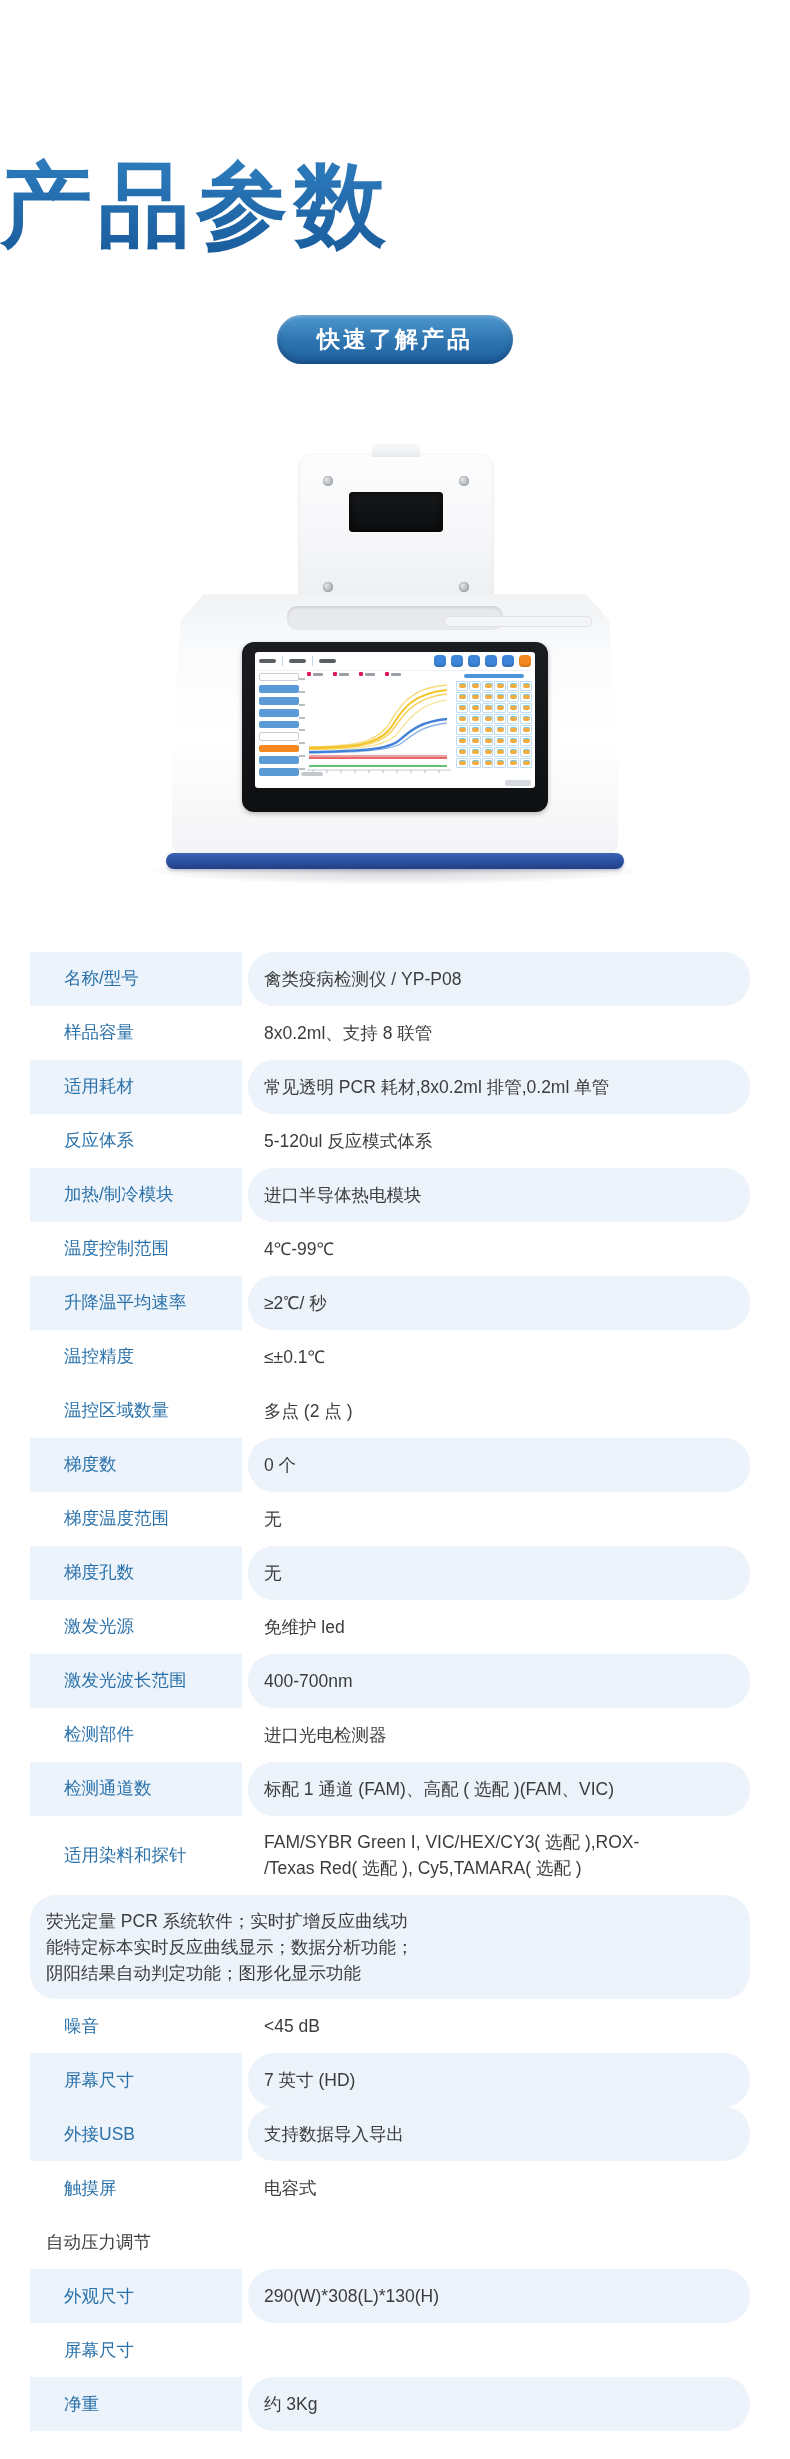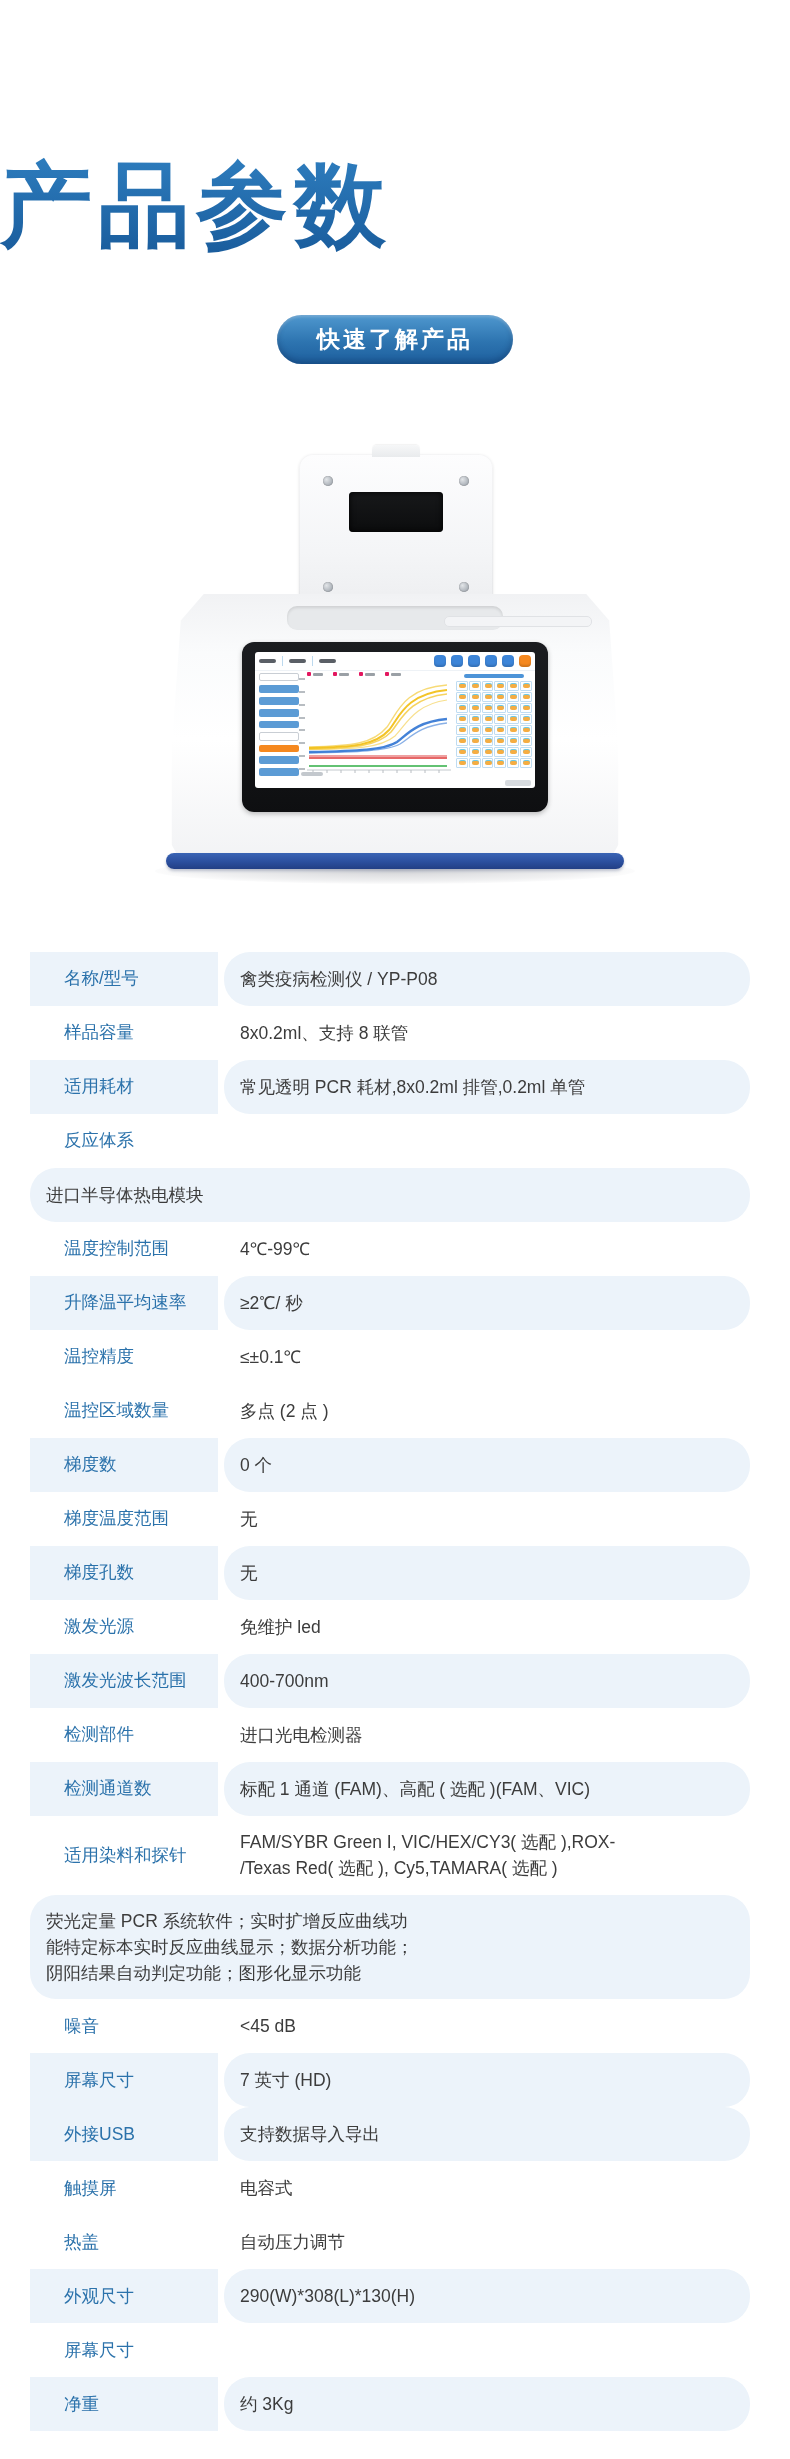--- a/index.html
+++ b/index.html
@@ -103,21 +103,21 @@
   }
   .base-bar{
     position:absolute;left:166px;top:409px;width:458px;height:16px;border-radius:9px;
     background:linear-gradient(180deg,#3a64b4 0%,#2b4f9e 55%,#223f85 100%);
     box-shadow:0 2px 3px rgba(20,40,90,.25);
   }
   
   .spec-table{margin:68px 30px 0;width:720px;}
   .spec-row{display:flex;min-height:54px;}
   .label-cell{
-    width:188px;flex:none;display:flex;align-items:center;
+    width:212px;flex:none;display:flex;align-items:center;
     padding:13px 8px 13px 34px;box-sizing:border-box;margin-right:6px;
   }
   .value-cell{flex:1;display:flex;align-items:center;padding:13px 16px 13px 16px;box-sizing:border-box;border-radius:26px;}
   .spec-row.alt .label-cell,.spec-row.alt .value-cell{background:#ecf3fa;}
   .label-cell span{color:#2b72ab;font-size:17.5px;line-height:1.45;}
   .value-cell span{color:#3c3c3c;font-size:17.5px;line-height:1.5;white-space:pre-line;}
 </style>
 </head>
 <body>
 
@@ -327,23 +327,29 @@
     </div>
     <div class="value-cell">
       <span>常见透明 PCR 耗材,8x0.2ml 排管,0.2ml 单管</span>
     </div>
   </div>
 
   <div class="spec-row">
     <div class="label-cell">
       <span>反应体系</span>
     </div>
-  </div>
-
-  <div class="spec-row alt">
+    <div class="value-cell">
+      <span>5-120ul 反应模式体系</span>
+    </div>
+  </div>
+
+  <div class="spec-row alt">
+    <div class="label-cell">
+      <span>加热/制冷模块</span>
+    </div>
     <div class="value-cell">
       <span>进口半导体热电模块</span>
     </div>
   </div>
 
   <div class="spec-row">
     <div class="label-cell">
       <span>温度控制范围</span>
     </div>
     <div class="value-cell">
@@ -490,23 +496,20 @@
   <div class="spec-row">
     <div class="label-cell">
       <span>触摸屏</span>
     </div>
     <div class="value-cell">
       <span>电容式</span>
     </div>
   </div>
 
   <div class="spec-row">
-    <div class="label-cell">
-      <span>热盖</span>
-    </div>
     <div class="value-cell">
       <span>自动压力调节</span>
     </div>
   </div>
 
   <div class="spec-row alt">
     <div class="label-cell">
       <span>外观尺寸</span>
     </div>
     <div class="value-cell">

